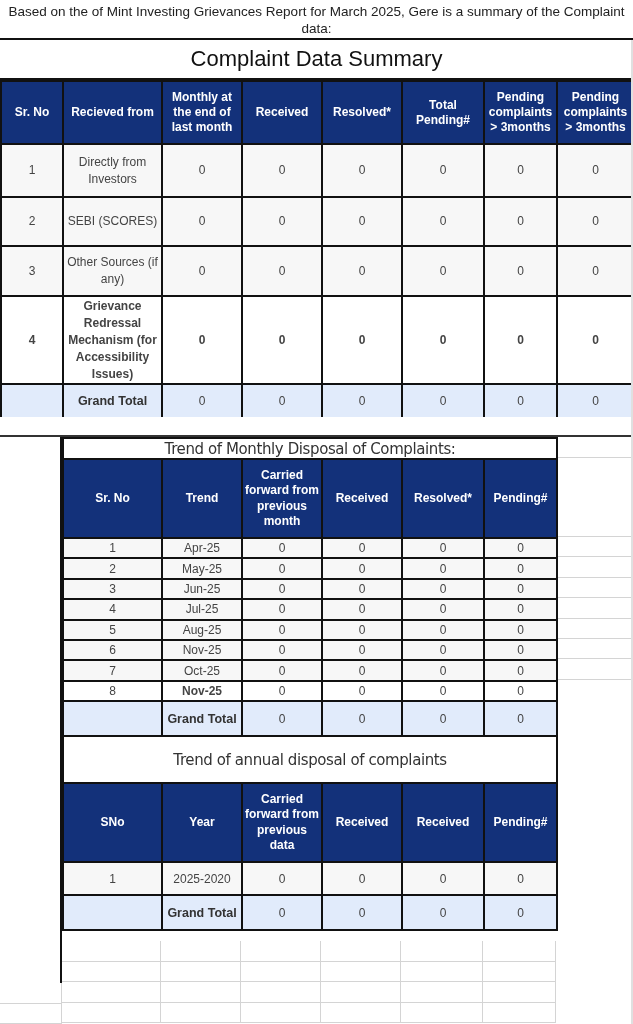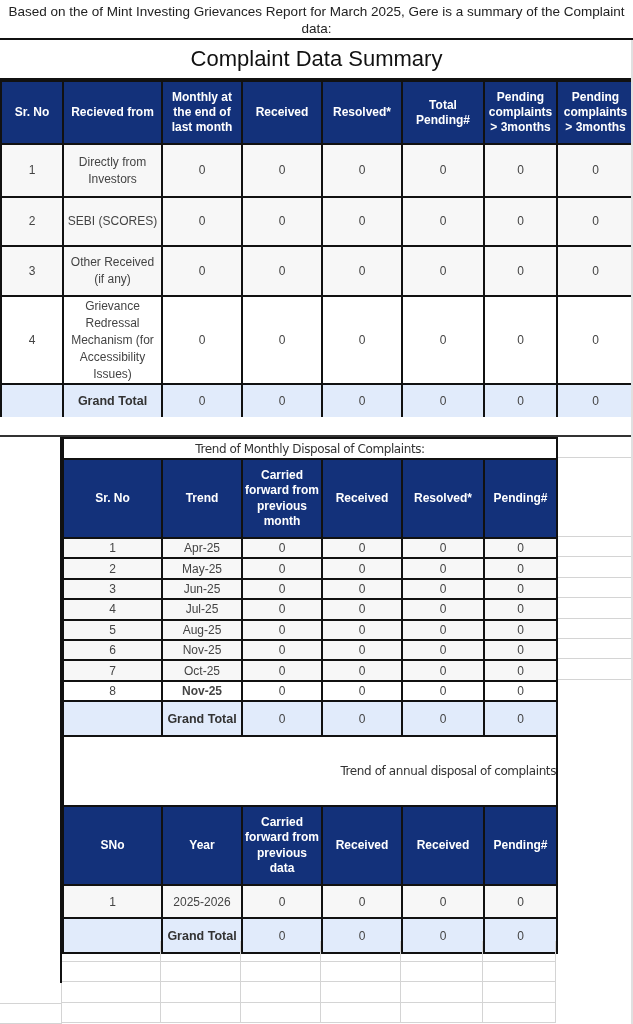--- a/index.html
+++ b/index.html
@@ -25,21 +25,21 @@
     #t1 { left: 0; top: 80px; width: 633px; }
     #t1 th {
       background: #13317a; color: #fff; font-weight: bold; font-size: 12px;
       line-height: 15px; border: 2px solid #111; height: 63px; padding: 0 2px;
       font-family: "Liberation Sans", sans-serif;
     }
     #t1 td {
       border: 2px solid #111; background: #f7f7f7; color: #444;
       font-size: 12px; line-height: 17px; padding: 0 3px;
     }
-    #t1 tr.r4 td { background: #ffffff; }
+    #t1 tr.r4 td { background: #ffffff; font-weight: bold; }
     #t1 tr.total td { background: #e1ebfb; height: 34px; }
     #t1 tr.total td.label { font-weight: bold; font-size: 12.5px; color: #333; }
 
     
     .gap-band {
       position: absolute; left: 0; top: 417px; width: 633px; height: 20px;
       border-bottom: 2px solid #333; background: #fff;
     }
     .left-rail {
       position: absolute; left: 0; top: 437px; width: 62px; height: 546px;
@@ -48,24 +48,24 @@
     .right-col {
       position: absolute; left: 556px; top: 437px; width: 77px; height: 587px;
       background: #fff;
     }
     .right-col div { border-bottom: 1.5px solid #d4d4d4; width: 100%; }
 
     
     #t2 { left: 62px; top: 437px; width: 494px; }
     #t2 td, #t2 th { border: 2px solid #111; }
     #t2 .caption {
-      background: #fff; color: #333; font-size: 12px; height: 21px;
+      background: #fff; color: #333; font-size: 15px; height: 21px;
       font-family: "DejaVu Sans", sans-serif; letter-spacing: -0.4px;
     }
-    #t2 .caption-big { height: 70px; text-align: right; }
+    #t2 .caption-big { height: 47px; }
     #t2 th {
       background: #13317a; color: #fff; font-weight: bold; font-size: 12px;
       line-height: 15.5px; height: 79px; padding: 0 2px;
     }
     #t2 td.cell { background: #f7f7f7; color: #444; height: 20.4px; font-size: 12px; line-height: 16px; }
     #t2 tr.nov td.cell { background: #ffffff; }
     #t2 tr.nov td.month { font-weight: bold; }
     #t2 tr.total td { background: #e1ebfb; height: 35px; color: #444; }
     #t2 tr.total td.label { font-weight: bold; font-size: 12.5px; color: #333; }
     #t2 tr.annual td.cell { height: 33px; }
@@ -126,21 +126,21 @@
       <td>SEBI (SCORES)</td>
       <td>0</td>
       <td>0</td>
       <td>0</td>
       <td>0</td>
       <td>0</td>
       <td>0</td>
     </tr>
     <tr style="height:50px">
       <td>3</td>
-      <td>Other Received (if any)</td>
+      <td>Other Sources (if any)</td>
       <td>0</td>
       <td>0</td>
       <td>0</td>
       <td>0</td>
       <td>0</td>
       <td>0</td>
     </tr>
     <tr class="r4" style="height:88px">
       <td>4</td>
       <td>Grievance Redressal Mechanism (for Accessibility Issues)</td>
@@ -278,21 +278,21 @@
     <tr>
       <th>SNo</th>
       <th>Year</th>
       <th>Carried forward from previous data</th>
       <th>Received</th>
       <th>Received</th>
       <th>Pending#</th>
     </tr>
     <tr class="annual">
       <td class="cell">1</td>
-      <td class="cell">2025-2026</td>
+      <td class="cell">2025-2020</td>
       <td class="cell">0</td>
       <td class="cell">0</td>
       <td class="cell">0</td>
       <td class="cell">0</td>
     </tr>
     <tr class="total">
       <td></td>
       <td class="label">Grand Total</td>
       <td>0</td>
       <td>0</td>

